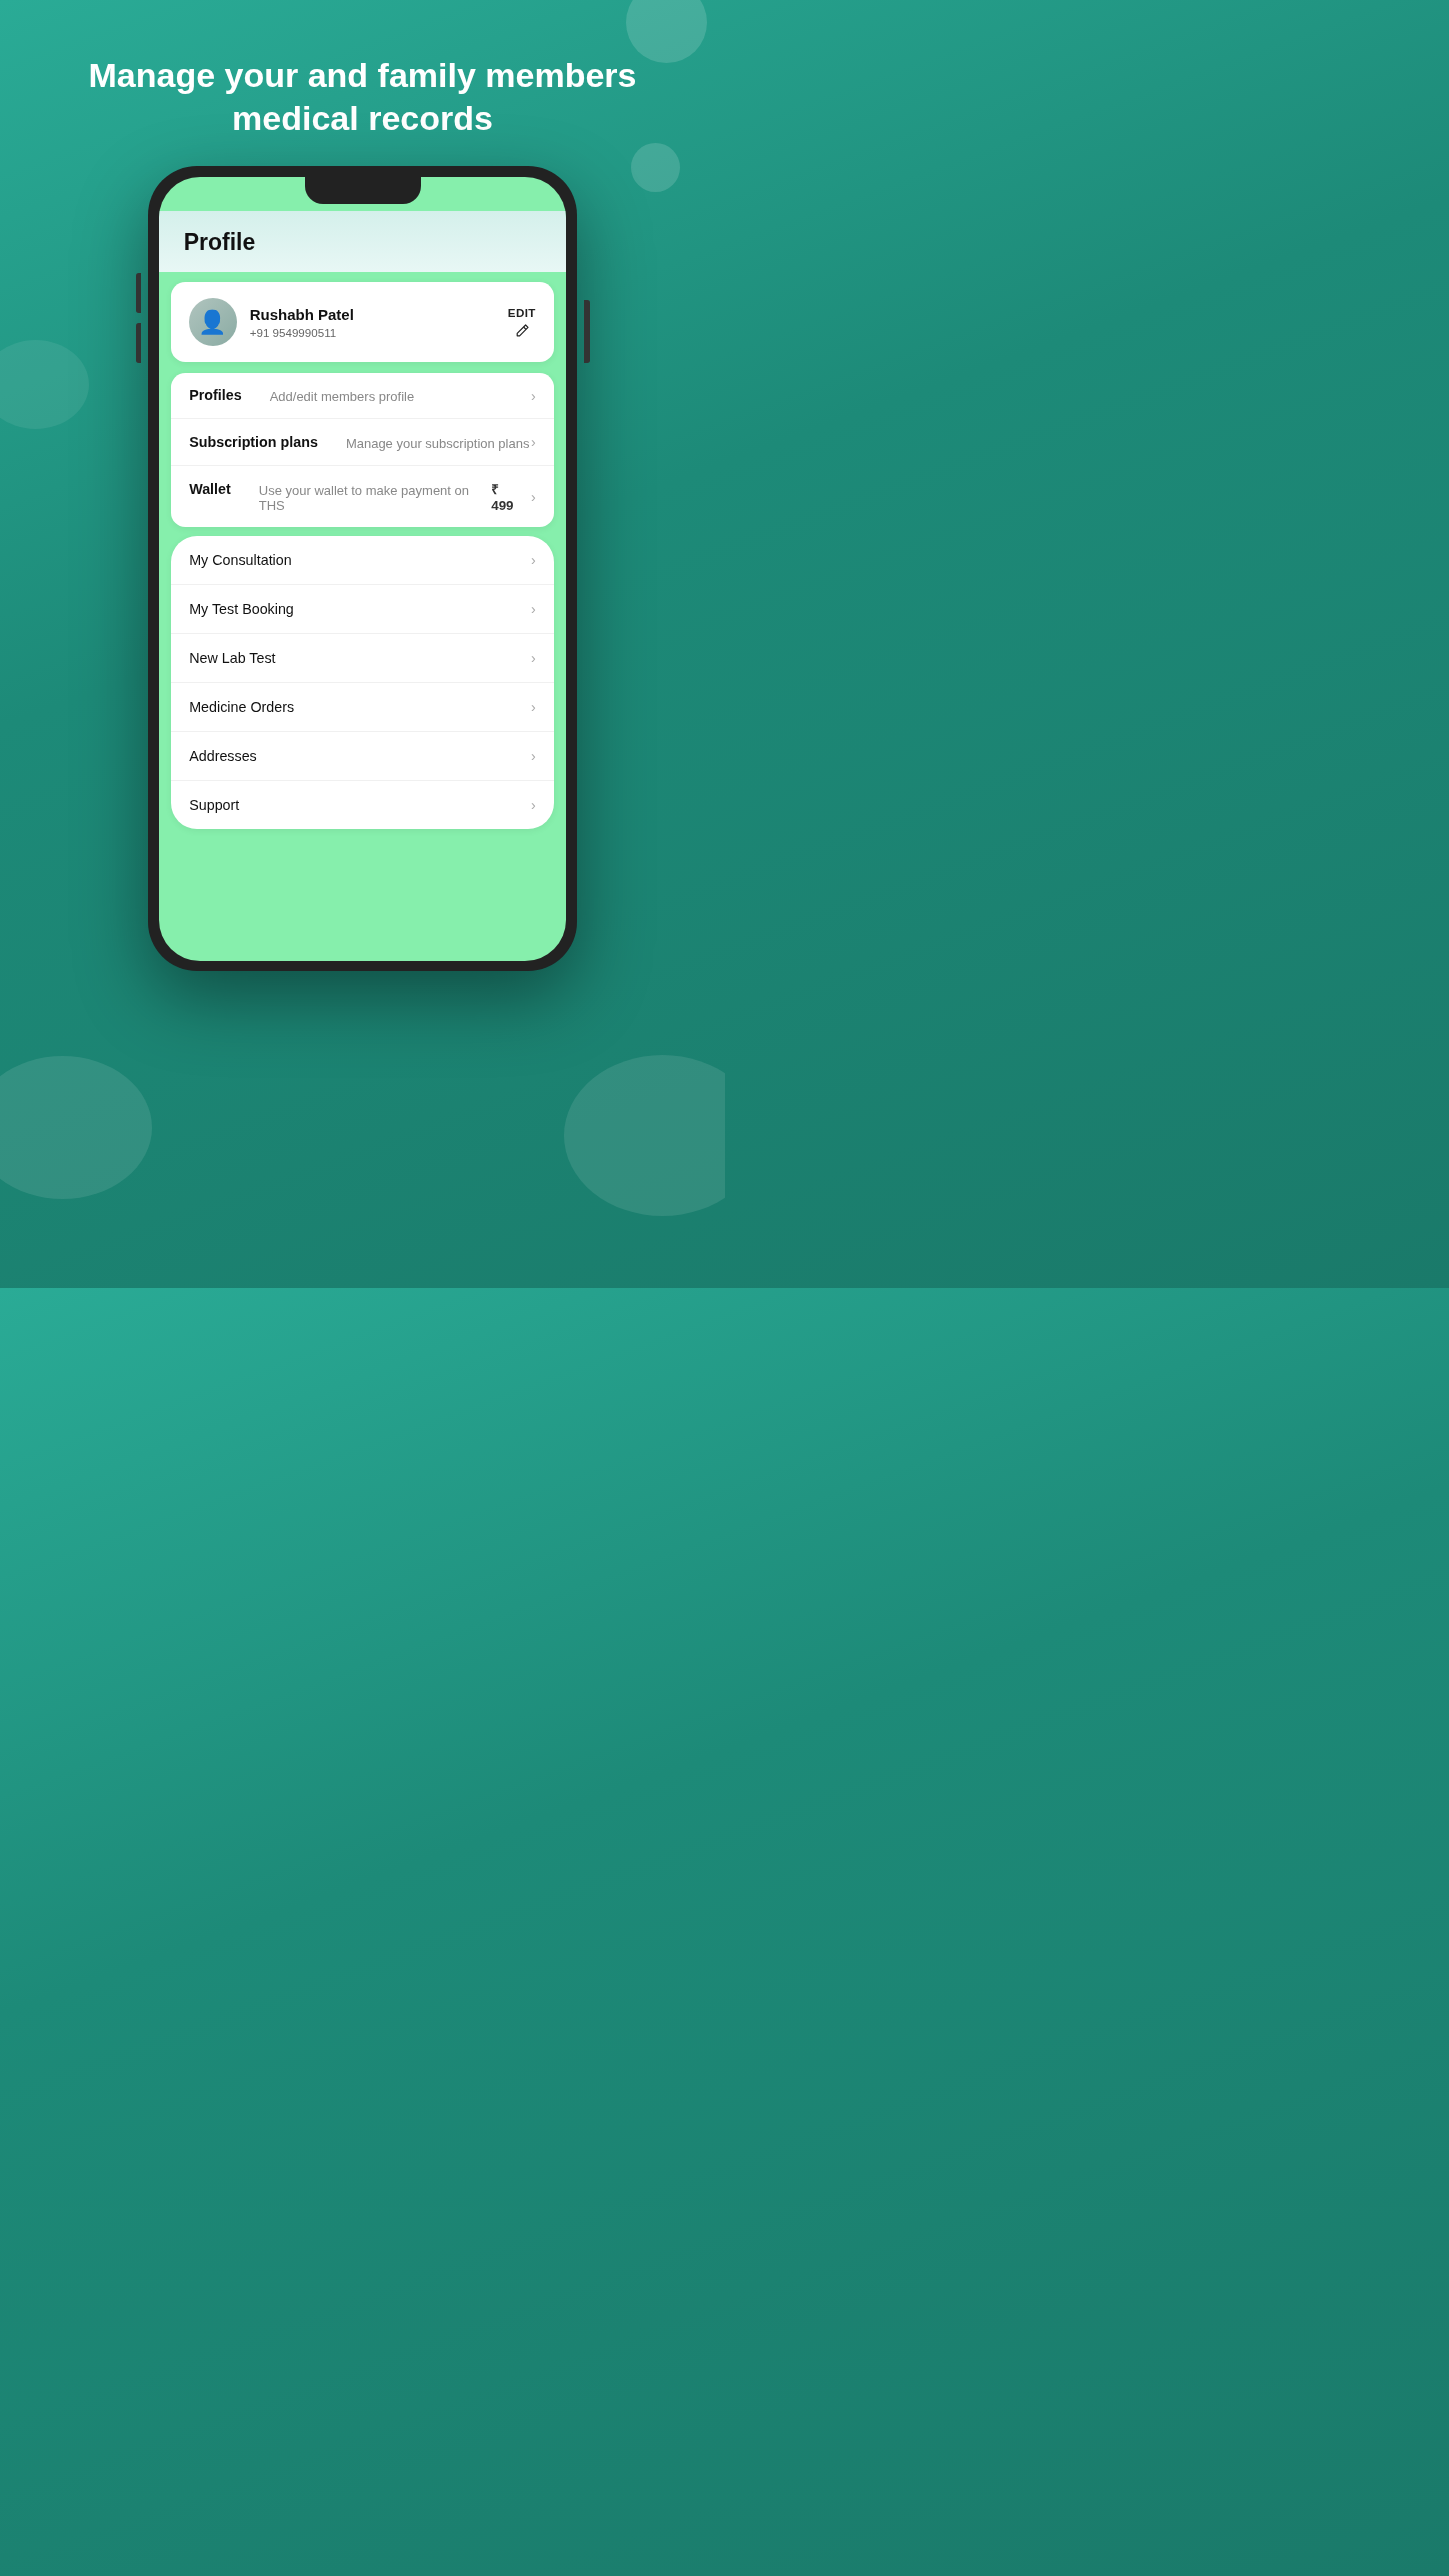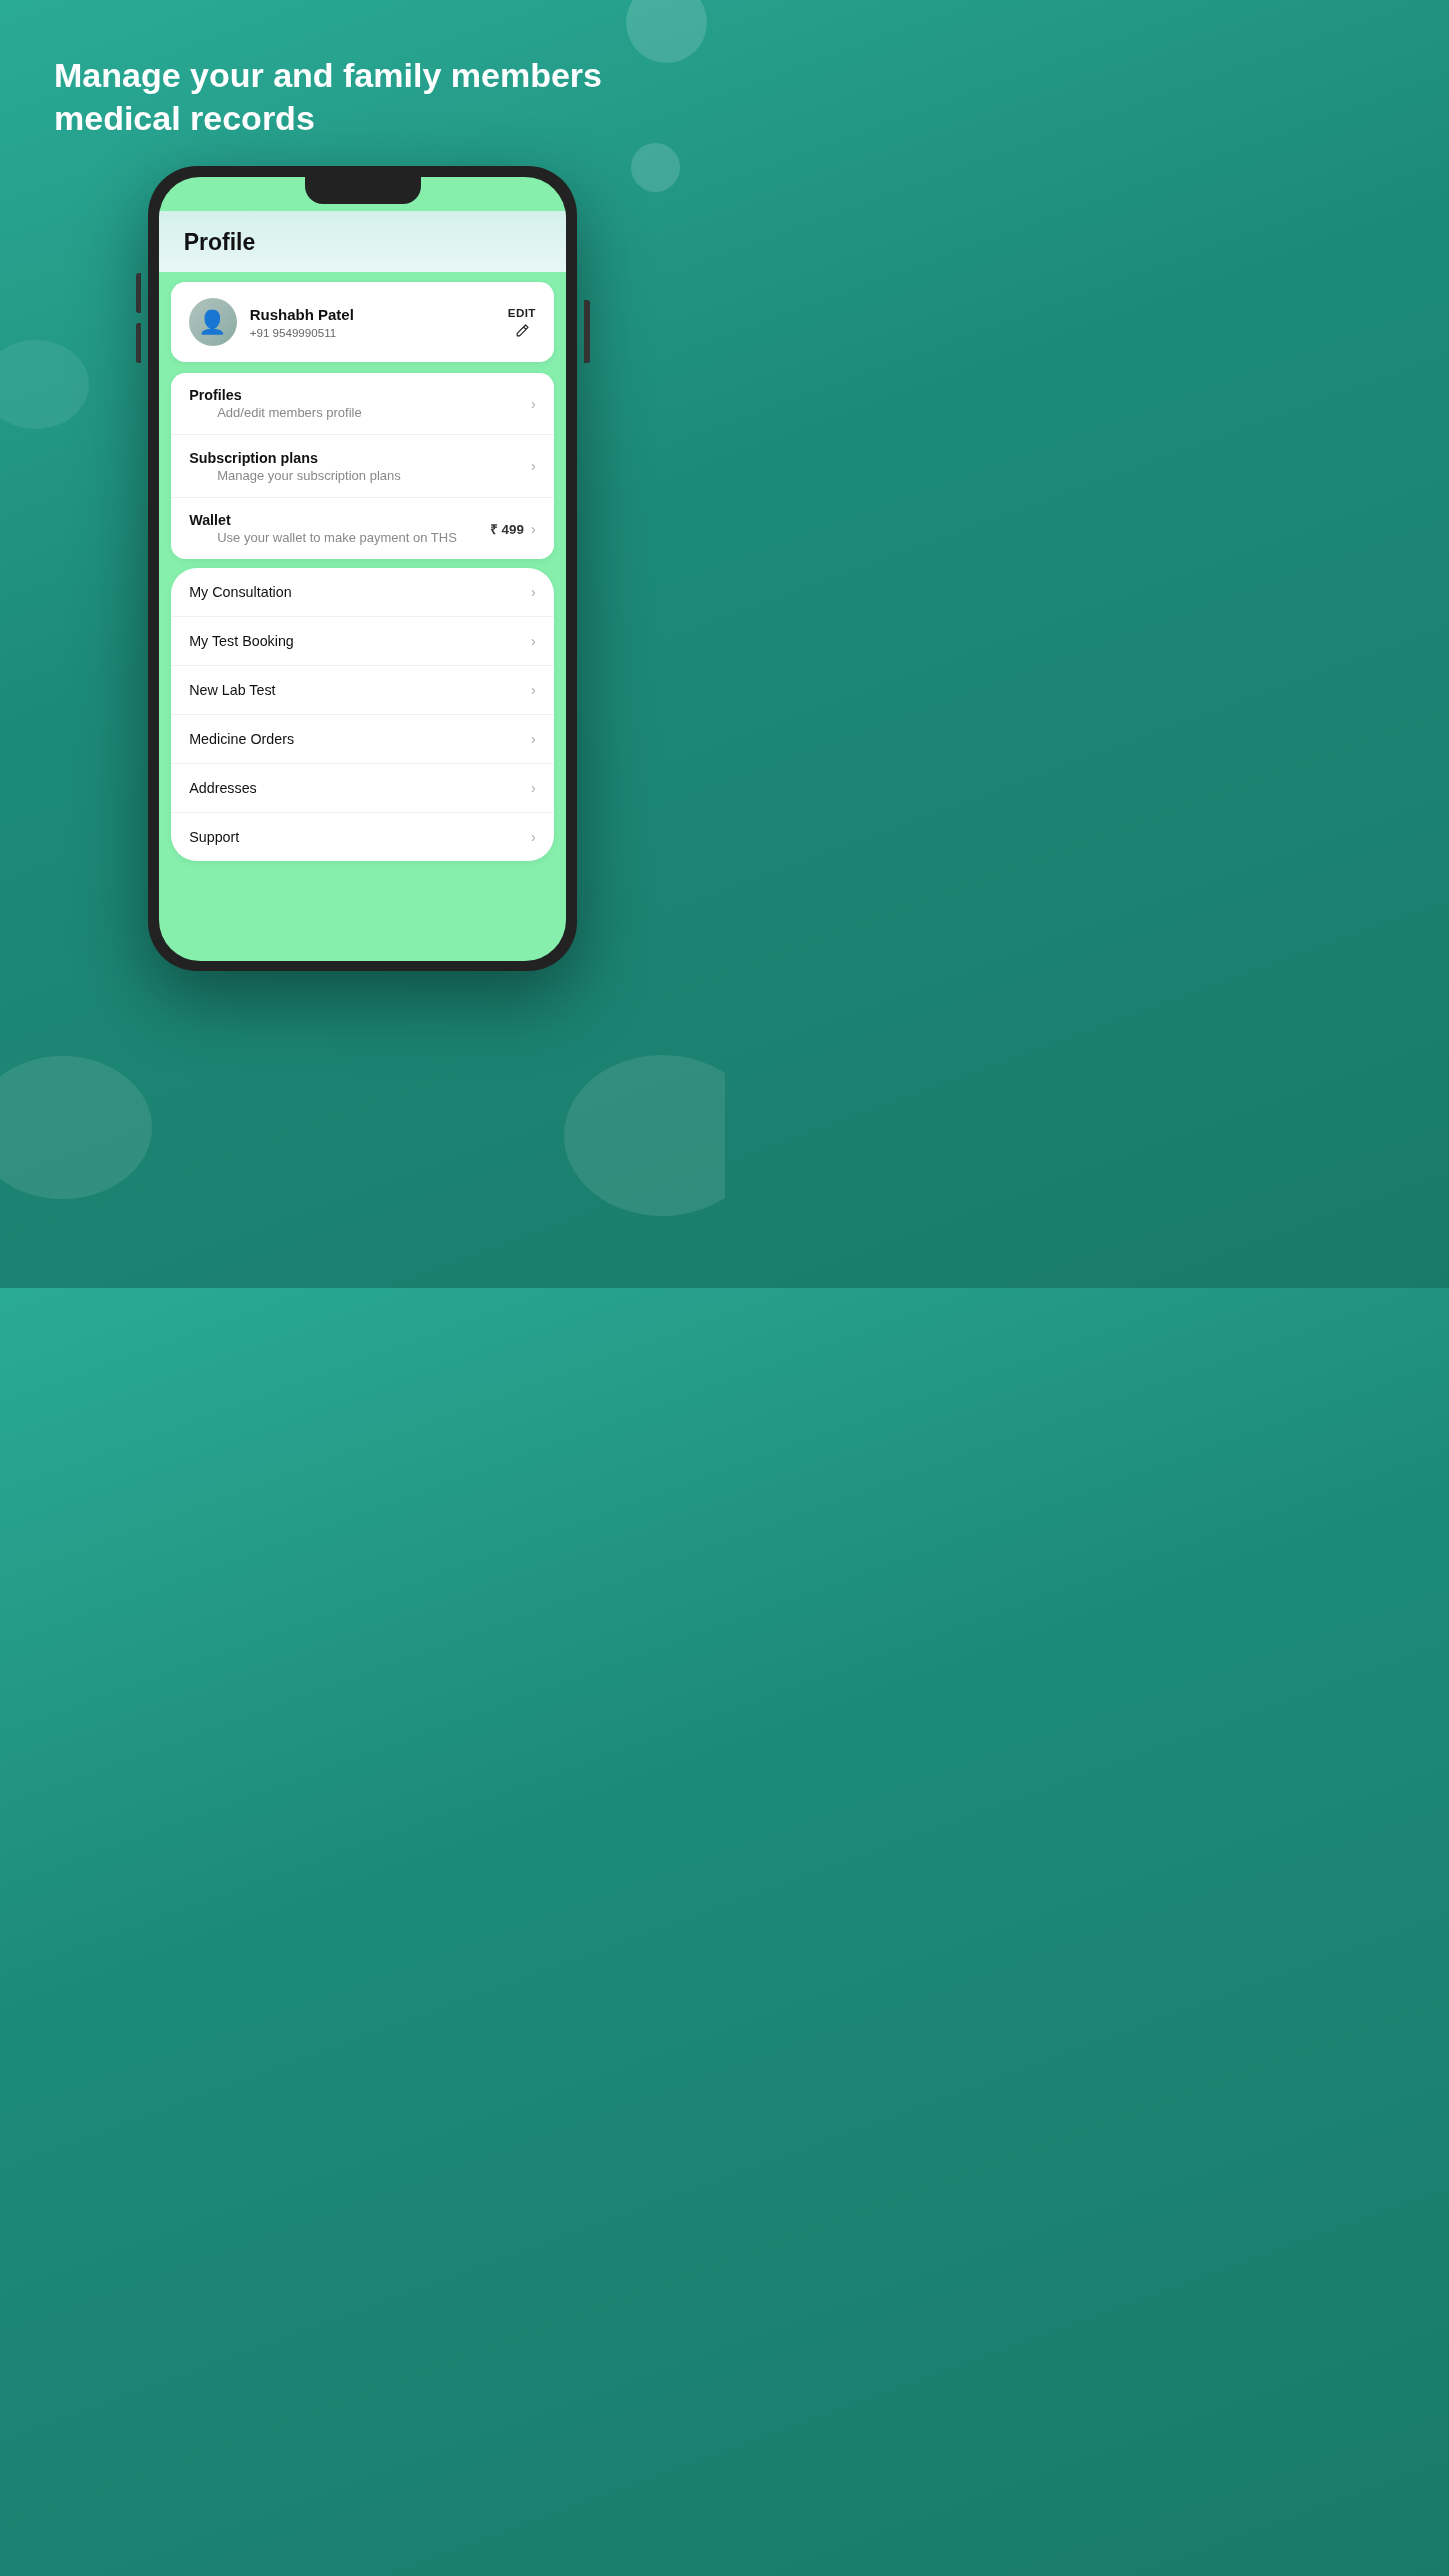--- a/index.html
+++ b/index.html
@@ -68,21 +68,21 @@
       width: 107px;
       height: 89px;
       border-radius: 50%;
       background: rgba(255,255,255,0.08);
     }
 
     .hero-text {
       color: white;
       font-size: 34px;
       font-weight: 800;
-      text-align: left;
+      text-align: center;
       line-height: 1.25;
       padding: 54px 54px 27px 54px;
       z-index: 1;
     }
 
     
     .phone-wrapper {
       z-index: 2;
       position: relative;
       width: 429px;
@@ -244,21 +244,21 @@
       border-bottom: 0.9px solid #f0f0f0;
       cursor: pointer;
     }
 
     .menu-item:last-child {
       border-bottom: none;
     }
 
     .menu-item-left {
       display: flex;
-      flex-direction: column;
+      flex-direction: row;
     }
 
     .menu-label {
       font-size: 14.3px;
       font-weight: 600;
       color: #111;
     }
 
     .menu-sub {
       font-size: 13px;

